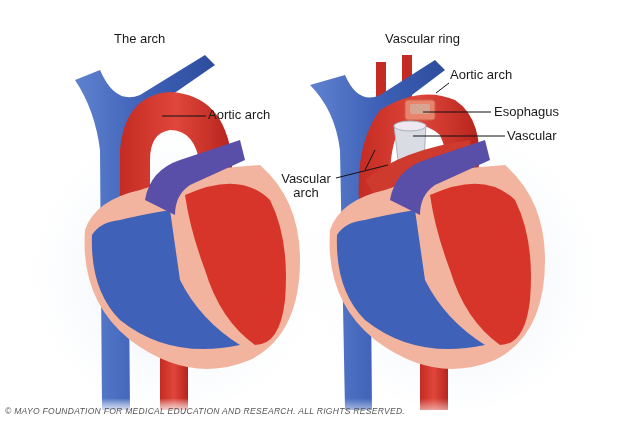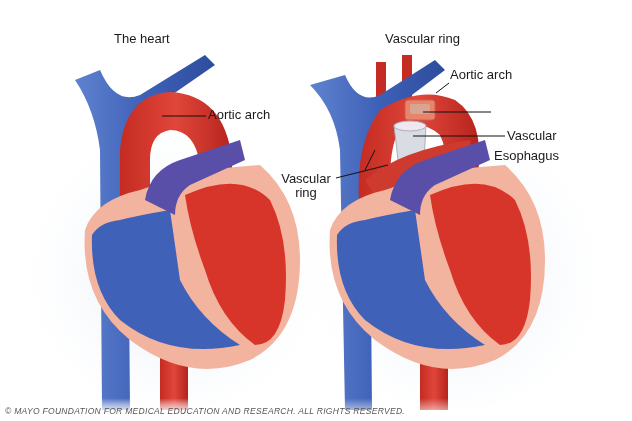--- a/index.html
+++ b/index.html
@@ -85,28 +85,28 @@
   <g stroke="#111" stroke-width="1">
     <line x1="162" y1="116" x2="206" y2="116"></line>
     <line x1="436" y1="93" x2="449" y2="83"></line>
     <line x1="423" y1="112" x2="491" y2="112"></line>
     <line x1="413" y1="136" x2="505" y2="136"></line>
     <line x1="336" y1="178" x2="388" y2="165"></line>
     <line x1="365" y1="170" x2="375" y2="150"></line>
   </g>
 </svg>
 
-<div class="title" style="left:114px; top:31px;">The heart</div>
+<div class="title" style="left:114px; top:31px;">The arch</div>
 <div class="title" style="left:385px; top:31px;">Vascular ring</div>
 
 <div class="label" style="left:208px; top:108px;">Aortic arch</div>
 
 <div class="label" style="left:450px; top:68px;">Aortic arch</div>
-<div class="label" style="left:494px; top:105px;margin-top:44px;">Esophagus</div>
+<div class="label" style="left:494px; top:105px;">Esophagus</div>
 <div class="label" style="left:507px; top:129px;">Vascular</div>
 
 <div class="label center" style="left:274px; top:172px; width:64px;">
   <div>Vascular</div>
-  <div>ring</div>
+  <div>arch</div>
 </div>
 
 <div class="copyright">© MAYO FOUNDATION FOR MEDICAL EDUCATION AND RESEARCH. ALL RIGHTS RESERVED.</div>
 </div>
 
 </body></html>

